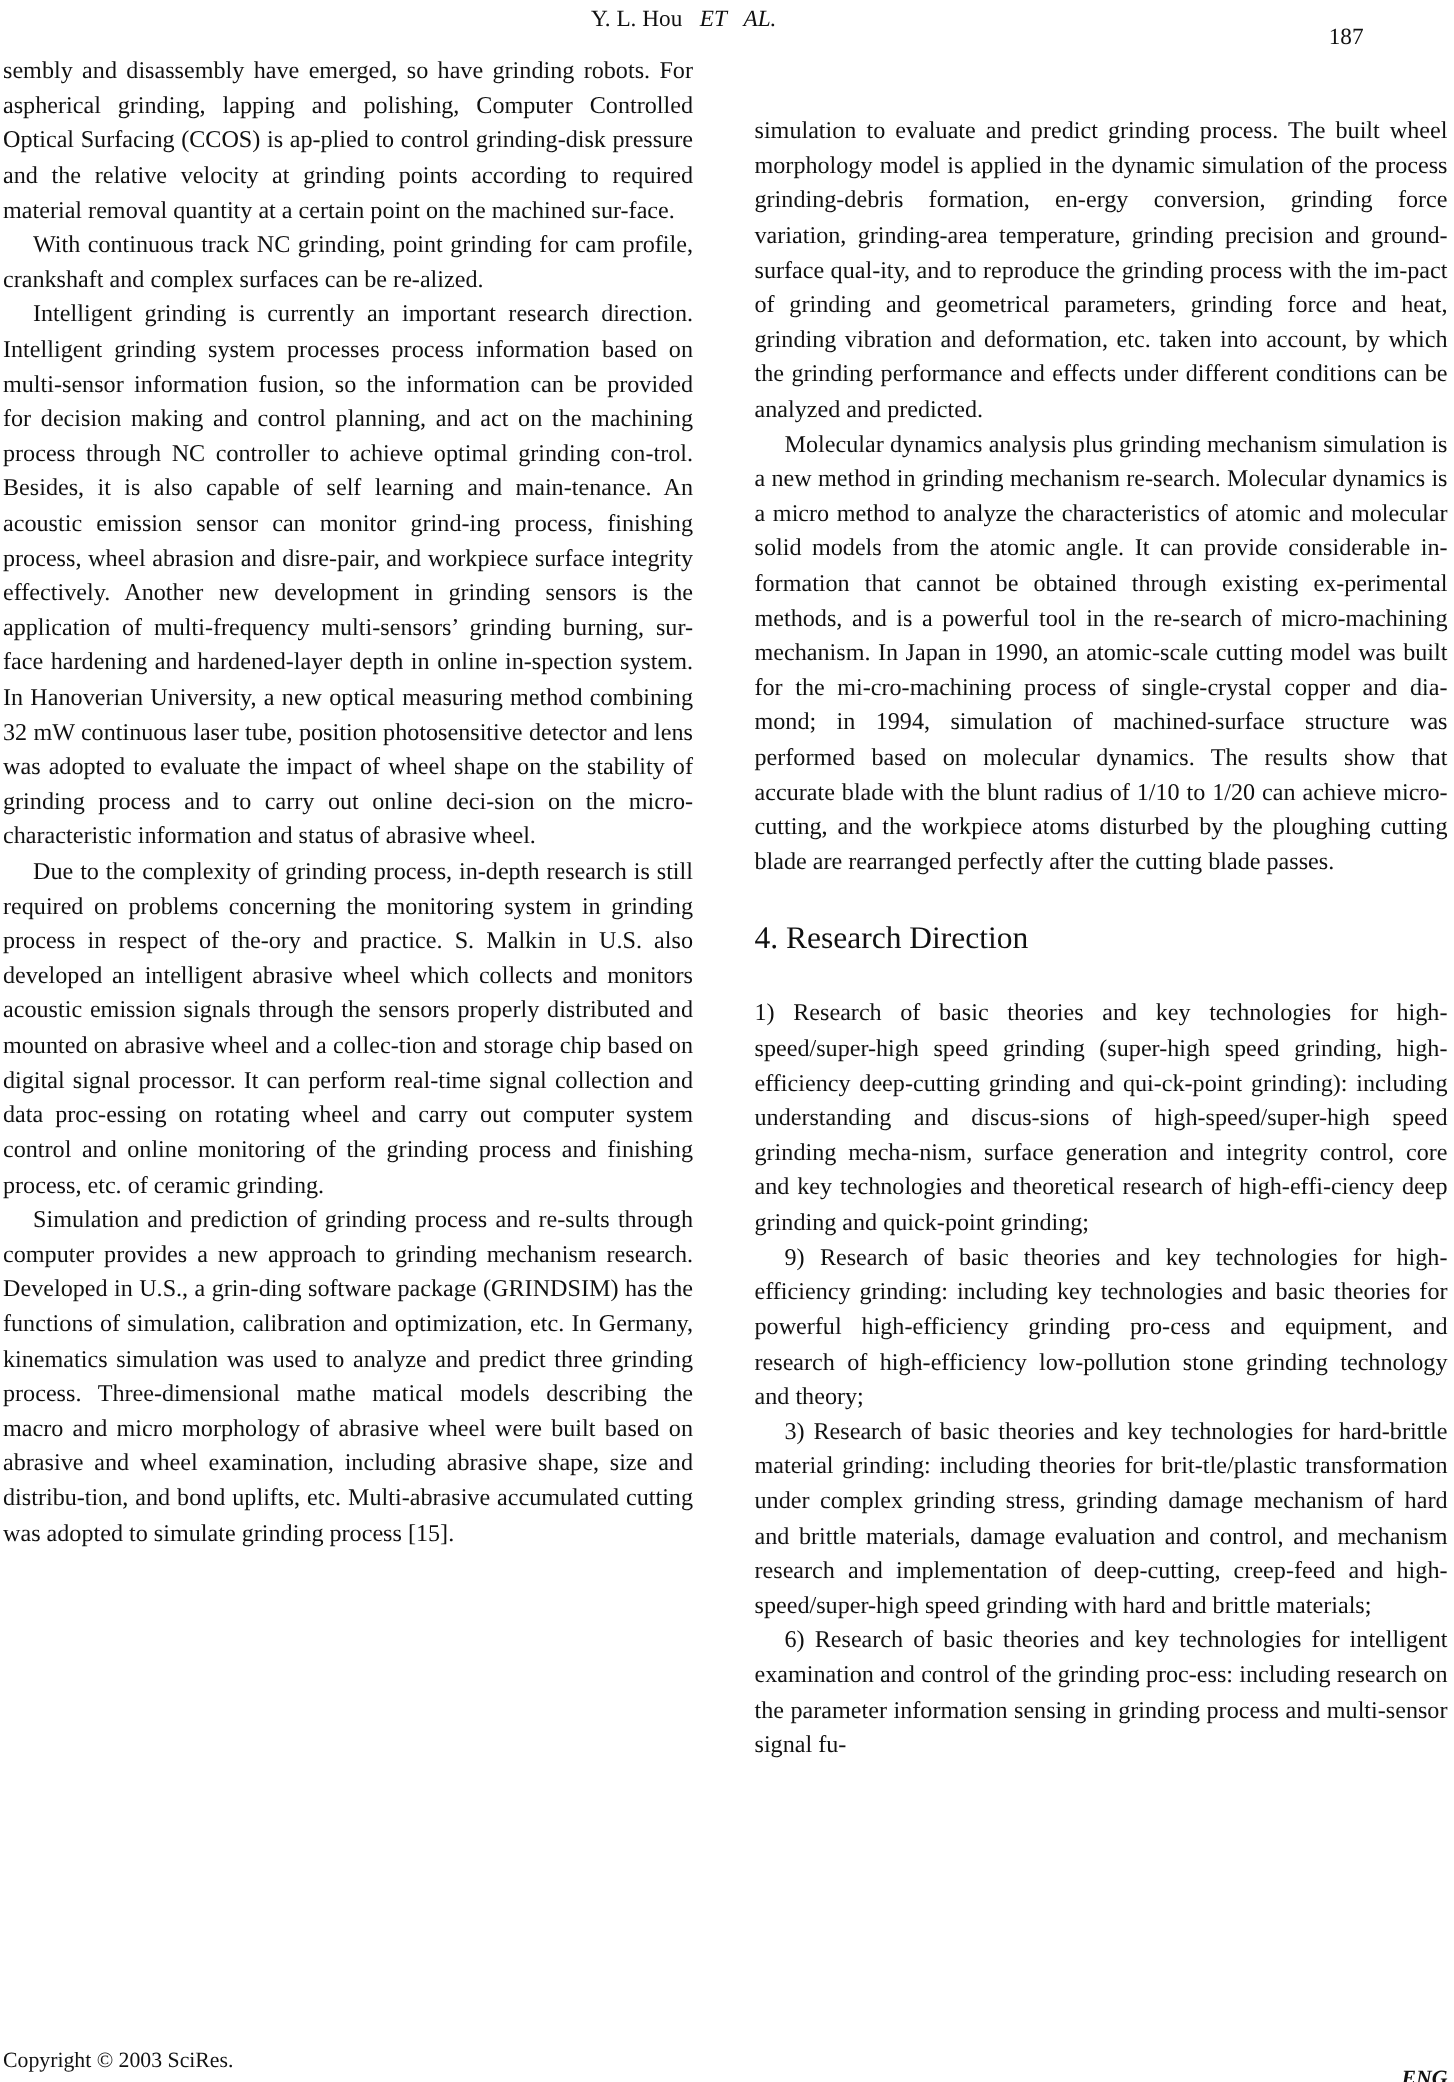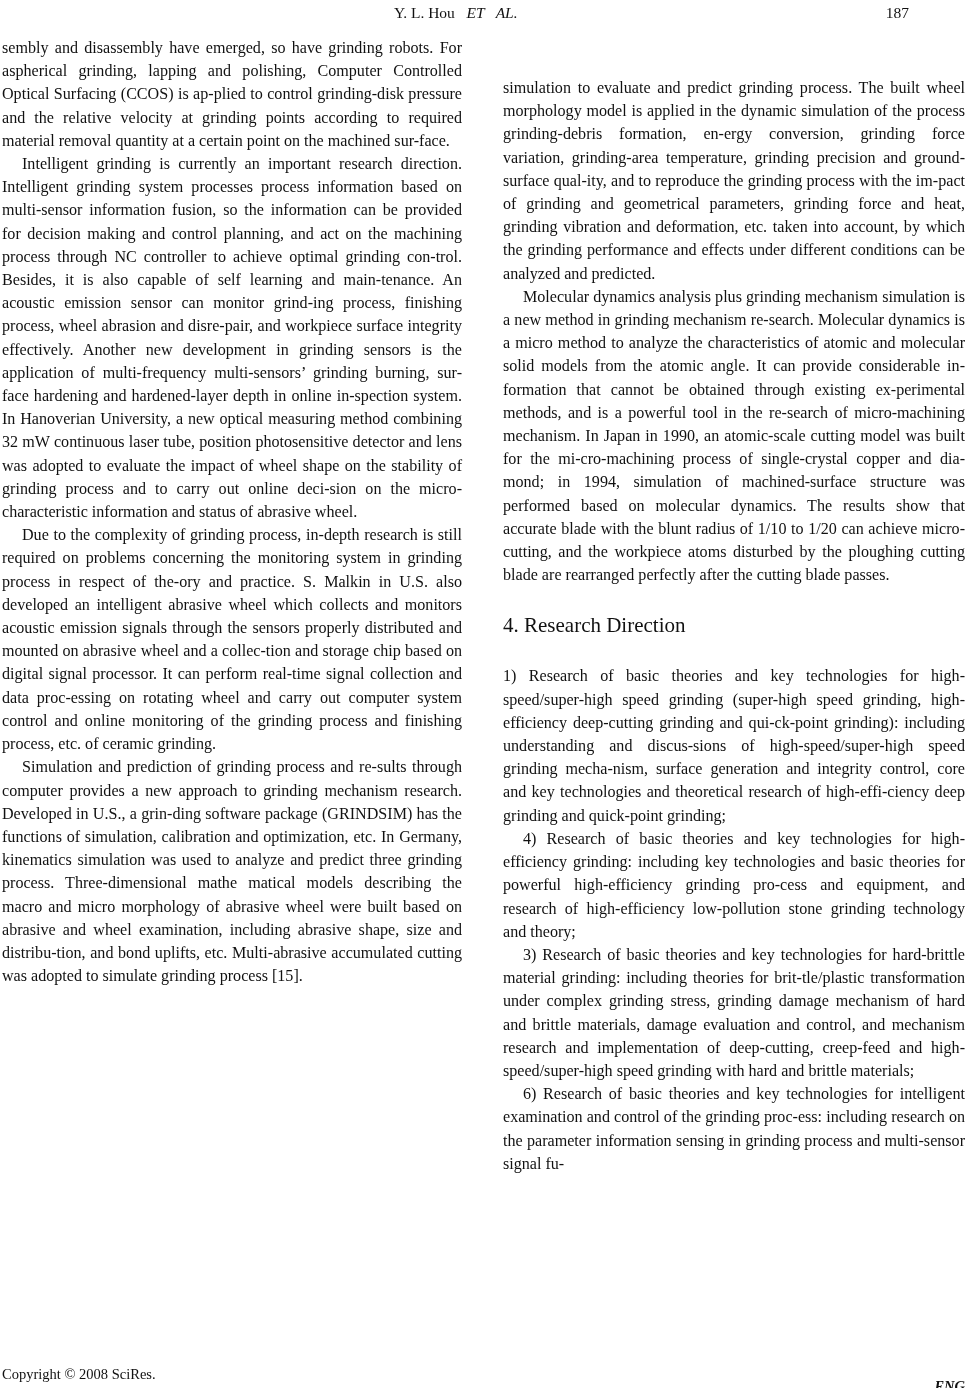--- a/index.html
+++ b/index.html
@@ -10,21 +10,21 @@
   }
   .running-head {
     position: absolute; top: 4px; left: 0; width: 913px; height: 22px;
     font-size: 15.5px;
   }
   .running-head .authors {
     position: absolute; left: 394px; top: 0; white-space: pre;
   }
   .running-head .authors i { font-style: italic; }
   .running-head .page-num {
-    position: absolute; right: 4px; top: 0; margin-left: 28px;
+    position: absolute; right: 4px; top: 12px; margin-left: 28px;
   }
   .col {
     position: absolute; top: 36px;
     font-size: 16.1px; line-height: 23.2px;
     text-align: justify; hyphens: none;
   }
   .col.left { left: 2px; width: 460px; }
   .col.right { left: 503px; width: 462px; margin-top: 40px; }
   .col p { margin: 0 0 0 0; text-indent: 20px; }
   .col p.first { text-indent: 0; }
@@ -43,31 +43,32 @@
 </head>
 <body>
 
 <div class="running-head">
   <span class="authors"><span>Y. L. Hou</span>   <i>ET   AL.</i></span>
   <span class="page-num">187</span>
 </div>
 
 <div class="col left">
   <p class="first">sembly and disassembly have emerged, so have grinding robots. For aspherical grinding, lapping and polishing, Computer Controlled Optical Surfacing (CCOS) is ap-plied to control grinding-disk pressure and the relative velocity at grinding points according to required material removal quantity at a certain point on the machined sur-face.</p>
+  <p>With continuous track NC grinding, point grinding for cam profile, crankshaft and complex surfaces can be re-alized.</p>
   <p>Intelligent grinding is currently an important research direction. Intelligent grinding system processes process information based on multi-sensor information fusion, so the information can be provided for decision making and control planning, and act on the machining process through NC controller to achieve optimal grinding con-trol. Besides, it is also capable of self learning and main-tenance. An acoustic emission sensor can monitor grind-ing process, finishing process, wheel abrasion and disre-pair, and workpiece surface integrity effectively. Another new development in grinding sensors is the application of multi-frequency multi-sensors’ grinding burning, sur-face hardening and hardened-layer depth in online in-spection system. In Hanoverian University, a new optical measuring method combining 32 mW continuous laser tube, position photosensitive detector and lens was adopted to evaluate the impact of wheel shape on the stability of grinding process and to carry out online deci-sion on the micro-characteristic information and status of abrasive wheel.</p>
   <p>Due to the complexity of grinding process, in-depth research is still required on problems concerning the monitoring system in grinding process in respect of the-ory and practice. S. Malkin in U.S. also developed an intelligent abrasive wheel which collects and monitors acoustic emission signals through the sensors properly distributed and mounted on abrasive wheel and a collec-tion and storage chip based on digital signal processor. It can perform real-time signal collection and data proc-essing on rotating wheel and carry out computer system control and online monitoring of the grinding process and finishing process, etc. of ceramic grinding.</p>
   <p>Simulation and prediction of grinding process and re-sults through computer provides a new approach to grinding mechanism research. Developed in U.S., a grin-ding software package (GRINDSIM) has the functions of simulation, calibration and optimization, etc. In Germany, kinematics simulation was used to analyze and predict three grinding process. Three-dimensional mathe matical models describing the macro and micro morphology of abrasive wheel were built based on abrasive and wheel examination, including abrasive shape, size and distribu-tion, and bond uplifts, etc. Multi-abrasive accumulated cutting was adopted to simulate grinding process [15].</p>
 </div>
 
 <div class="col right">
   <p class="first">simulation to evaluate and predict grinding process. The built wheel morphology model is applied in the dynamic simulation of the process grinding-debris formation, en-ergy conversion, grinding force variation, grinding-area temperature, grinding precision and ground-surface qual-ity, and to reproduce the grinding process with the im-pact of grinding and geometrical parameters, grinding force and heat, grinding vibration and deformation, etc. taken into account, by which the grinding performance and effects under different conditions can be analyzed and predicted.</p>
   <p>Molecular dynamics analysis plus grinding mechanism simulation is a new method in grinding mechanism re-search. Molecular dynamics is a micro method to analyze the characteristics of atomic and molecular solid models from the atomic angle. It can provide considerable in-formation that cannot be obtained through existing ex-perimental methods, and is a powerful tool in the re-search of micro-machining mechanism. In Japan in 1990, an atomic-scale cutting model was built for the mi-cro-machining process of single-crystal copper and dia-mond; in 1994, simulation of machined-surface structure was performed based on molecular dynamics. The results show that accurate blade with the blunt radius of 1/10 to 1/20 can achieve micro-cutting, and the workpiece atoms disturbed by the ploughing cutting blade are rearranged perfectly after the cutting blade passes.</p>
   <div class="section-heading">4. Research Direction</div>
   <p class="noindent">1) Research of basic theories and key technologies for high-speed/super-high speed grinding (super-high speed grinding, high-efficiency deep-cutting grinding and qui-ck-point grinding): including understanding and discus-sions of high-speed/super-high speed grinding mecha-nism, surface generation and integrity control, core and key technologies and theoretical research of high-effi-ciency deep grinding and quick-point grinding;</p>
-  <p>4) Research of basic theories and key technologies for high-efficiency grinding: including key technologies and basic theories for powerful high-efficiency grinding pro-cess and equipment, and research of high-efficiency low-pollution stone grinding technology and theory;</p>
+  <p>9) Research of basic theories and key technologies for high-efficiency grinding: including key technologies and basic theories for powerful high-efficiency grinding pro-cess and equipment, and research of high-efficiency low-pollution stone grinding technology and theory;</p>
   <p>3) Research of basic theories and key technologies for hard-brittle material grinding: including theories for brit-tle/plastic transformation under complex grinding stress, grinding damage mechanism of hard and brittle materials, damage evaluation and control, and mechanism research and implementation of deep-cutting, creep-feed and high-speed/super-high speed grinding with hard and brittle materials;</p>
   <p>6) Research of basic theories and key technologies for intelligent examination and control of the grinding proc-ess: including research on the parameter information sensing in grinding process and multi-sensor signal fu-</p>
 </div>
 
 <div class="footer">
-  <span class="copyright">Copyright © 2008 SciRes.</span>
+  <span class="copyright">Copyright © 2003 SciRes.</span>
   <span class="journal">ENG</span>
 </div>
 
 </body></html>

